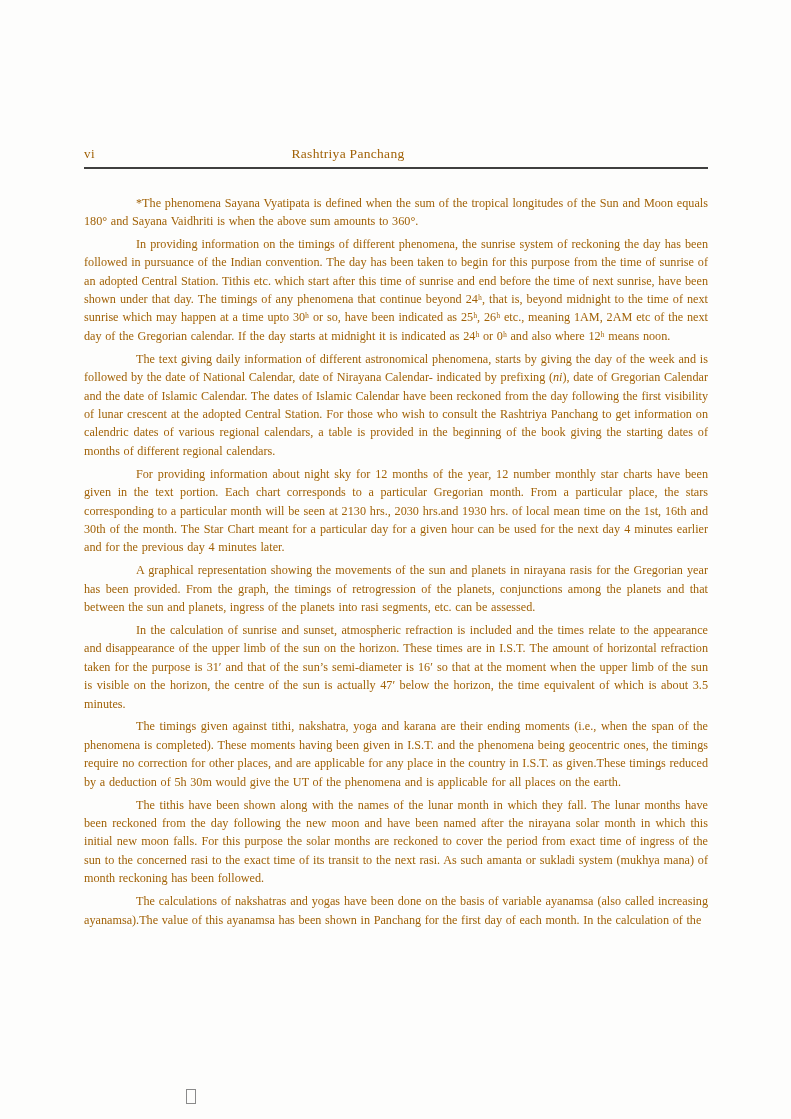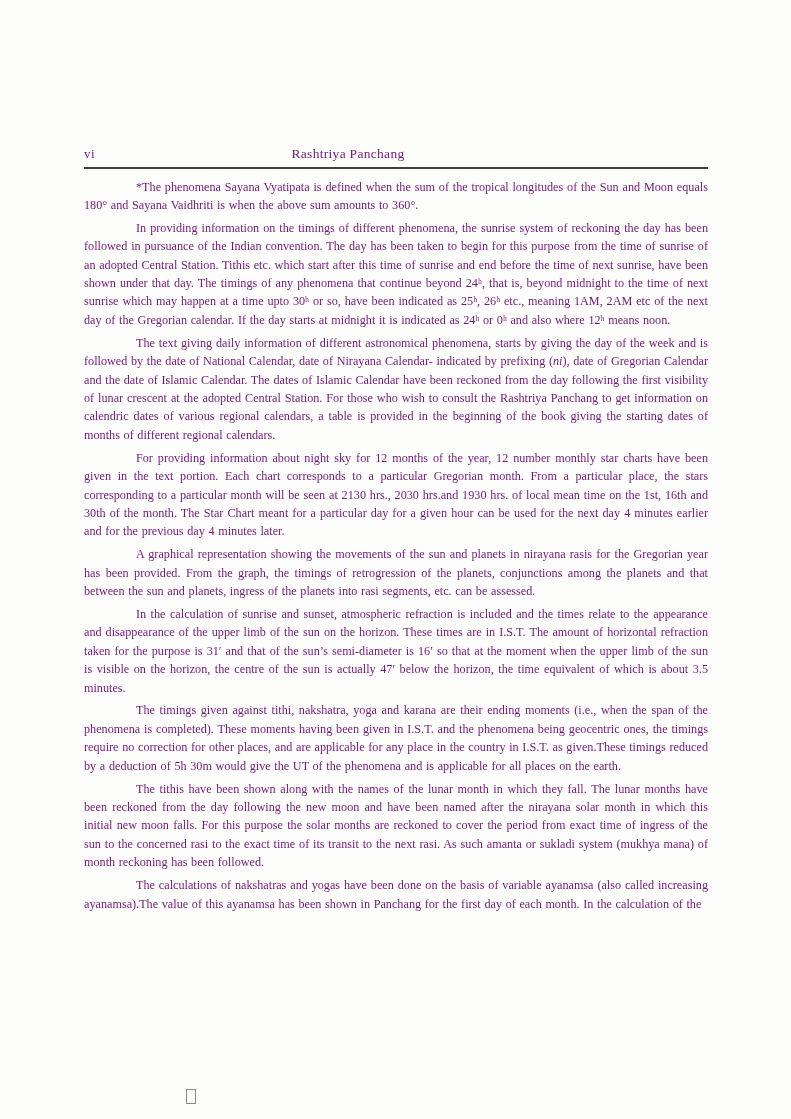--- a/index.html
+++ b/index.html
@@ -2,21 +2,21 @@
 <html><head>
 <meta charset="utf-8">
 <style>
   html, body { margin: 0; padding: 0; background: #ffffff; }
   .page {
     position: relative;
     width: 791px;
     height: 1119px;
     background: #fdfdfc;
     font-family: "Liberation Serif", "DejaVu Serif", serif;
-    color: #701a75;
+    color: #a16207;
     overflow: hidden;
   }
   .content {
     position: absolute;
     left: 84px;
     top: 143px;
     width: 624px;
   }
   .running-head {
     position: relative;
@@ -34,21 +34,21 @@
     position: absolute;
     left: calc(50% - 48px);
     transform: translateX(-50%);
     top: 3px;
     font-size: 13.5px;
     letter-spacing: 0.3px;
     white-space: nowrap;
   }
   .body-text {
     text-align: justify;
-    padding-top: 4px;
+    padding-top: 20px;
   }
   .para {
     margin: 4.5px 0 0 0;
     text-indent: 52px;
     font-size: 12.2px;
     line-height: 18.4px;
     word-spacing: 0.6px;
   }
   .para .seg { text-indent: 0; }
   .para i { font-style: italic; }

